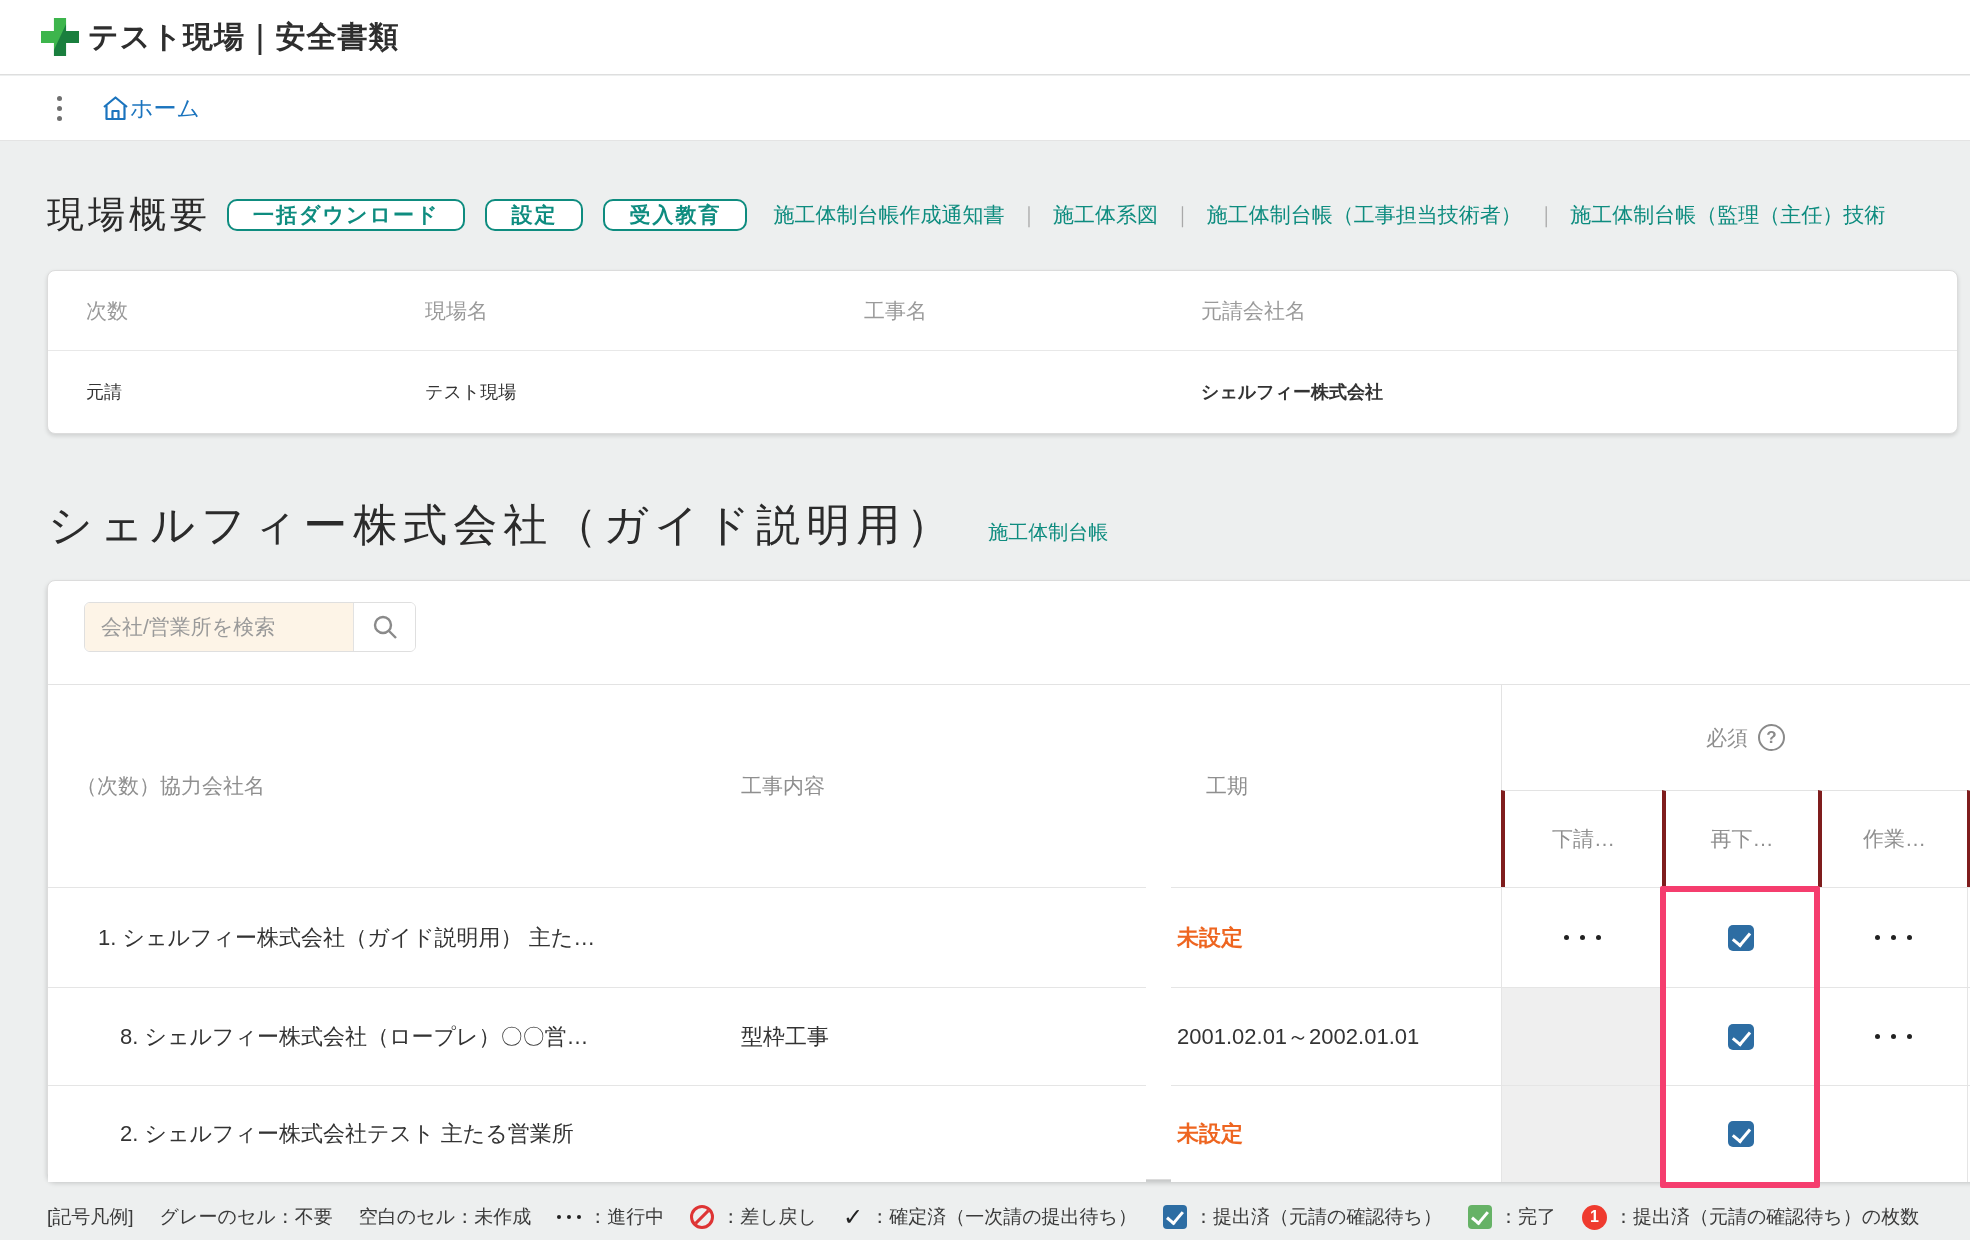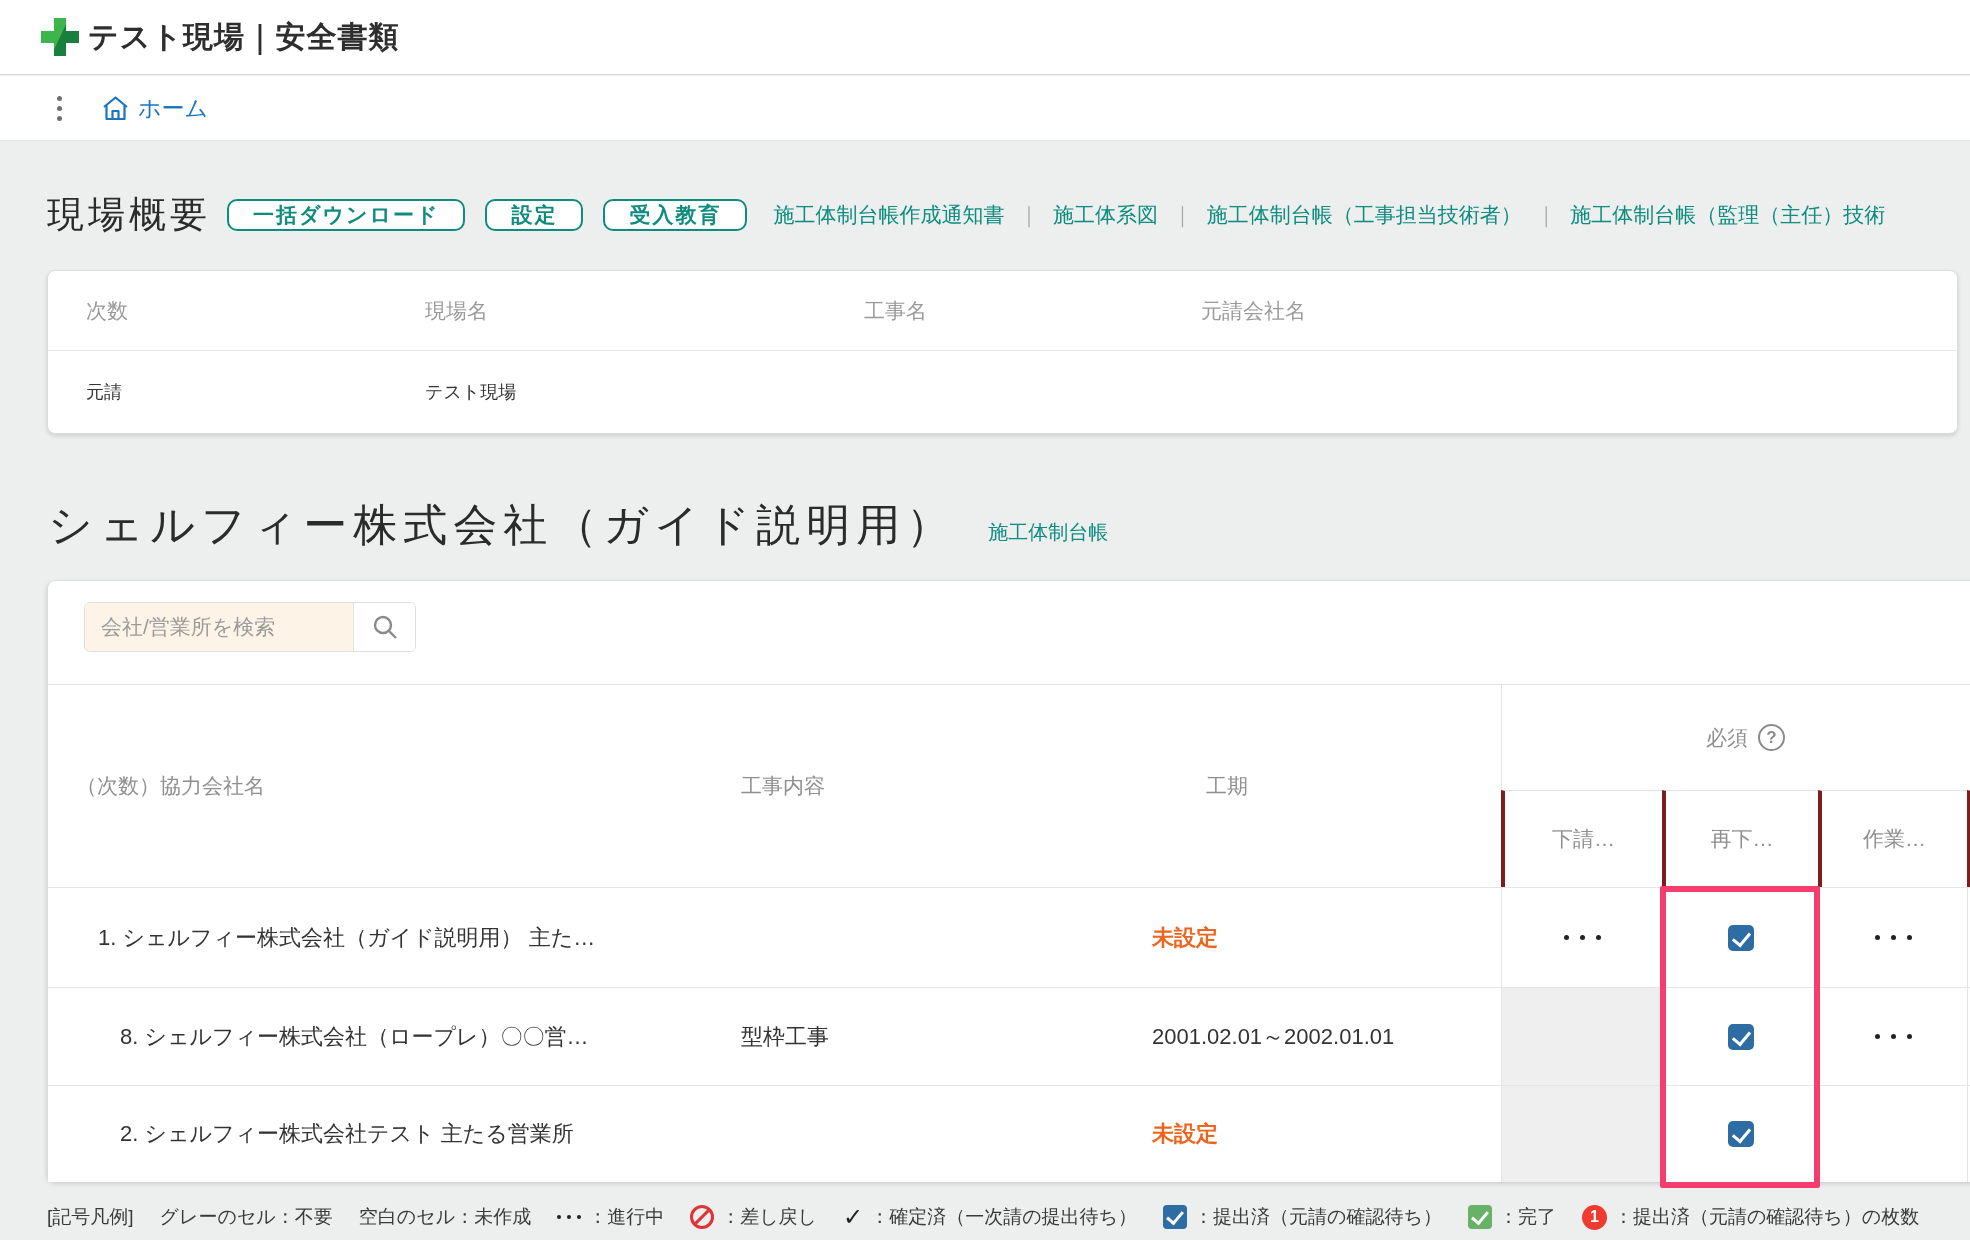--- a/index.html
+++ b/index.html
@@ -24,21 +24,21 @@
   .app-title { font-size:30px; font-weight:bold; color:#2E2E2E; letter-spacing:1px; }
 
   
   .breadcrumb-bar {
     position:absolute; top:76px; left:0; right:0; height:65px;
     background:#fff; border-bottom:1px solid #E4E4E4;
     display:flex; align-items:center; z-index:2;
   }
   .kebab { margin-left:57px; display:flex; flex-direction:column; gap:5px; cursor:pointer; }
   .kebab i { width:5px; height:5px; border-radius:50%; background:#6F6F6F; }
-  .home-link { margin-left:40px; display:flex; align-items:center; gap:9px;
+  .home-link { margin-left:40px; display:flex; align-items:center; gap:1px;
     color:#1B74BE; font-size:23px; text-decoration:none; cursor:pointer; }
 
   
   .content { position:absolute; top:141px; left:0; width:100%; height:1099px; }
 
   .overview-row {
     position:absolute; top:49px; left:47px; right:0; height:50px;
     display:flex; align-items:center; white-space:nowrap; overflow:hidden;
   }
   .overview-heading { font-size:37px; font-weight:400; letter-spacing:4px; color:#2B2B2B; margin-right:16px; }
@@ -92,21 +92,21 @@
   .h-req    { grid-area:1/4/2/8; border-left:1px solid #E3E3E3; justify-content:center; gap:10px; }
   .h-sub    { grid-row:2; border-left:4px solid #7f1d1d; border-top:1px solid #E3E3E3; justify-content:center; }
   .q-icon { width:27px; height:27px; border:2px solid #8A8A8A; border-radius:50%;
     color:#8A8A8A; font-weight:bold; font-size:17px;
     display:flex; align-items:center; justify-content:center; cursor:pointer; }
 
   .bc { border-top:1px solid #E5E5E5; display:flex; align-items:center; background:#fff; }
   .bc.name { padding-left:50px; }
   .bc.name.indent { padding-left:72px; }
   .bc.work { padding-left:25px; }
-  .bc.period { padding-left:6px; }
+  .bc.period { padding-left:6px;margin-left:25px; }
   .bc.period.unset { color:#EE6520; font-weight:bold; padding-left:6px; }
   .bc.status { border-left:1px solid #E5E5E5; justify-content:center; }
   .bc.gray { background:#EFEFEF; }
 
   .dots { display:flex; gap:11px; }
   .dots i { width:5px; height:5px; border-radius:50%; background:#222; }
   .legend-dots { gap:6px; }
   .legend-dots i { width:4px; height:4px; }
 
   .cbx { position:relative; width:26px; height:26px; border-radius:5px; background:#2D6DA3; display:inline-block; }
@@ -175,20 +175,21 @@
 
   <section class="card overview-card">
     <div class="ov-grid">
       <div class="ov-h">次数</div>
       <div class="ov-h">現場名</div>
       <div class="ov-h">工事名</div>
       <div class="ov-h">元請会社名</div>
       <div class="ov-v">元請</div>
       <div class="ov-v">テスト現場</div>
       <div class="ov-v"></div>
+      <div class="ov-v bold">シェルフィー株式会社</div>
     </div>
   </section>
 
   <div class="company-heading-row">
     <h2 class="company-heading">シェルフィー株式会社（ガイド説明用）</h2>
     <a class="ledger-link">施工体制台帳</a>
   </div>
 
   <section class="card company-card">
     <div class="search-group">

